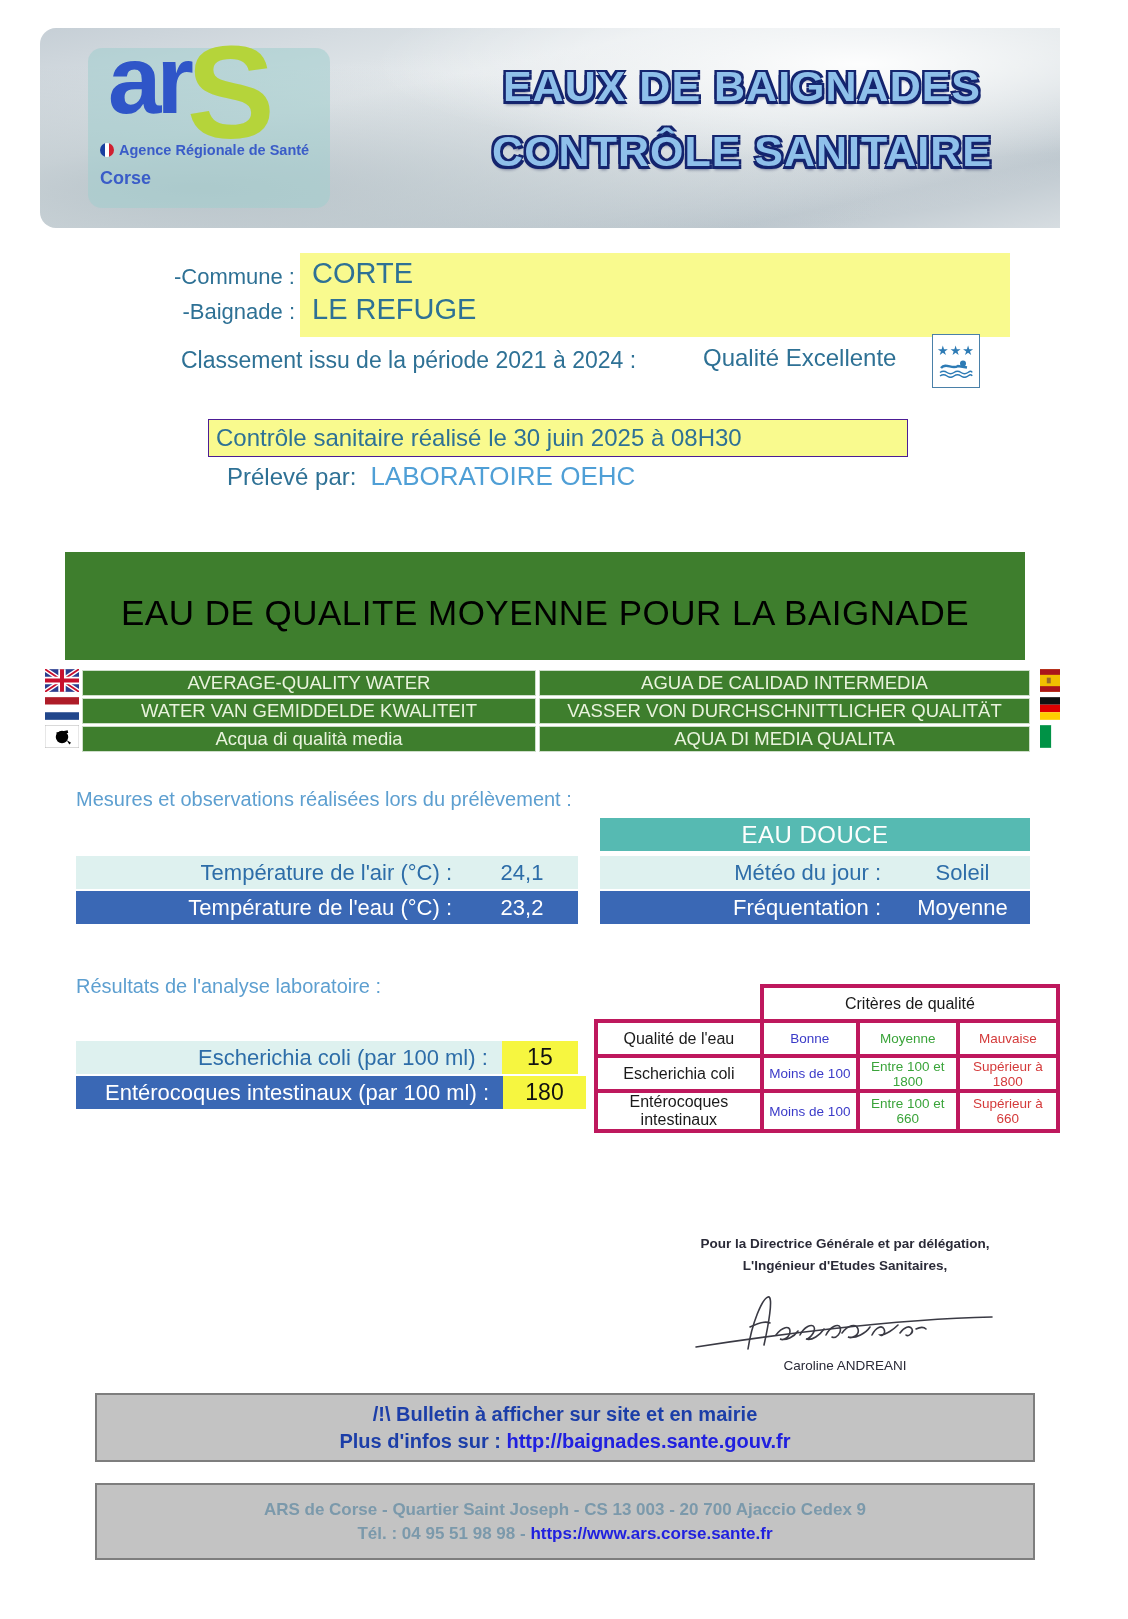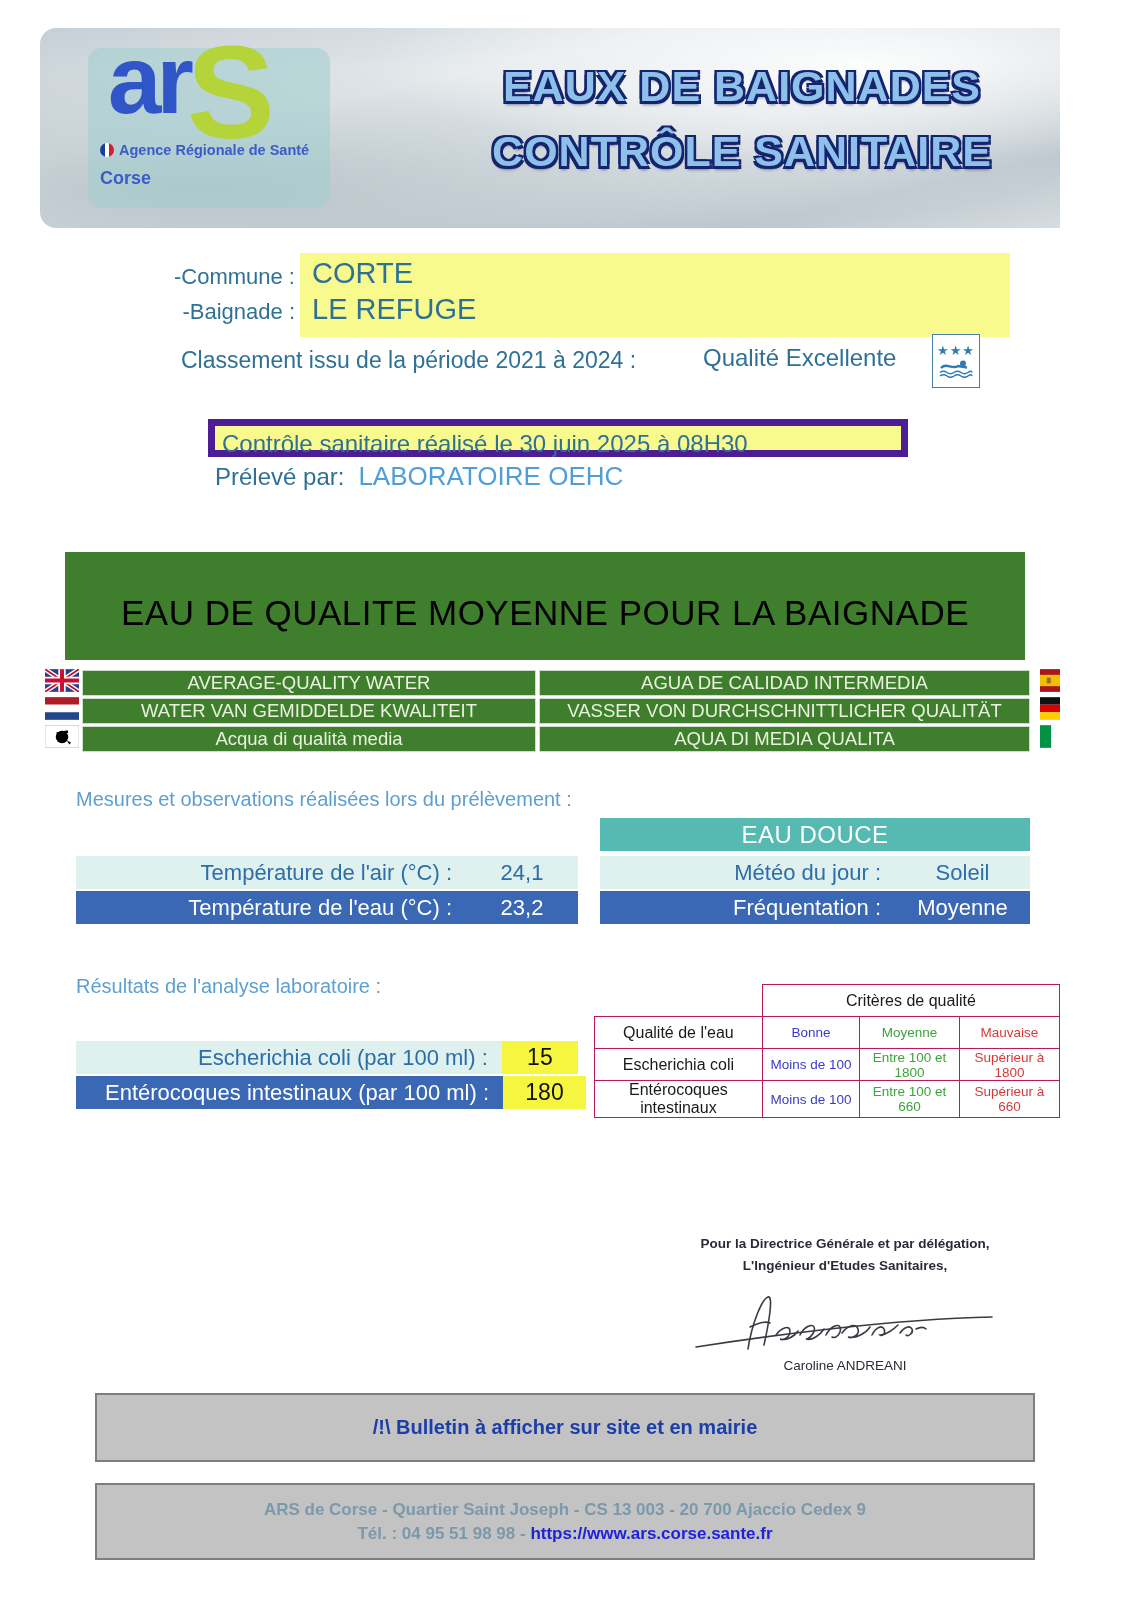--- a/index.html
+++ b/index.html
@@ -38,23 +38,23 @@
   .commune-value{left:312px;top:257px;font-size:29px;}
   .baignade-value{left:312px;top:293px;font-size:29px;}
   .classement-label{left:181px;top:347px;font-size:23px;}
   .classement-value{left:703px;top:344px;font-size:24px;}
   .class-icon{left:932px;top:334px;width:46px;height:52px;border:1.5px solid #4a80a8;background:#fff;
     display:flex;flex-direction:column;align-items:center;justify-content:center;}
   .class-icon .stars{color:#2d7bb5;font-size:13px;letter-spacing:1px;line-height:1.1;}
 
   
   .controle-box{left:208px;top:419px;width:700px;height:38px;background:#f9fa8e;
-    border:7px solid #4c1d95;box-sizing:border-box;font-size:24px;color:#2e7195;
+    border:1px solid #4c1d95;box-sizing:border-box;font-size:24px;color:#2e7195;
     line-height:35px;padding-left:7px;white-space:nowrap;}
-  .preleve-line{left:215px;top:461px;font-size:24px;color:#2e7195;}
+  .preleve-line{left:227px;top:461px;font-size:24px;color:#2e7195;}
   .preleve-value{color:#4f9fd6;font-size:26px;margin-left:14px;}
 
   
   .verdict-banner{left:65px;top:552px;width:960px;height:108px;background:#3e7e2d;
     display:flex;align-items:center;justify-content:center;}
   .verdict-banner span{color:#000000;font-size:35px;letter-spacing:.5px;margin-top:14px;}
   .lang-row{height:26px;background:#3e7e2d;display:flex;align-items:center;justify-content:center;
     box-shadow:inset 0 0 0 1px rgba(255,255,255,.75);}
   .lang-row span{color:#e9f3dd;font-size:18.5px;white-space:nowrap;}
   .flag{width:34px;height:23px;display:block;}
@@ -70,21 +70,21 @@
   .obs-label{text-align:right;padding-right:14px;box-sizing:border-box;}
   .obs-value{text-align:center;}
 
   
   .res-value{background:#f6f640;color:#111;text-align:center;font-size:23px;
     height:100%;display:flex;align-items:center;justify-content:center;}
 
   
   .crit-wrap{left:594px;top:984px;}
   table.crit{border-collapse:collapse;background:#fff;}
-  table.crit td{border:1px solid #be185d;text-align:center;height:31px;padding:0 4px;
+  table.crit td{border:4px solid #be185d;text-align:center;height:31px;padding:0 4px;
     font-size:13.5px;background:#fff;}
   table.crit td.nob{border:none;background:transparent;}
   table.crit td.head{font-size:16px;color:#1a1a1a;}
   table.crit td.rowlab{font-size:16px;color:#1a1a1a;width:168px;}
   table.crit td.w{width:96px;}
   .c-bonne{color:#3a3ac8;}
   .c-moyenne{color:#3aa43a;}
   .c-mauvaise{color:#d43a3a;}
 
   
@@ -296,20 +296,24 @@
         <path d="M182 52 C186 44 192 42 194 46 C196 50 192 54 190 52 C196 52 204 46 208 42"></path>
         <path d="M210 50 C214 44 220 42 222 46 C224 50 218 54 216 52"></path>
         <path d="M226 46 C230 44 234 44 236 46"></path>
       </g>
     </svg>
   </div>
   <div class="abs sig-name" style="left:635px;top:1358px;">Caroline ANDREANI</div>
 
   <div class="abs foot-box foot1">
     <div class="foot-notice">/!\ Bulletin à afficher sur site et en mairie</div>
+    <div class="foot-info">
+      <span>Plus d'infos sur :</span>
+      <a href="#" class="doclink">http://baignades.sante.gouv.fr</a>
+    </div>
   </div>
 
   <div class="abs foot-box foot2">
     <div class="foot-addr">ARS de Corse - Quartier Saint Joseph - CS 13 003 - 20 700 Ajaccio Cedex 9</div>
     <div class="foot-tel">
       <span>Tél. : 04 95 51 98 98 -</span>
       <a href="#" class="doclink">https://www.ars.corse.sante.fr</a>
     </div>
   </div>
 

